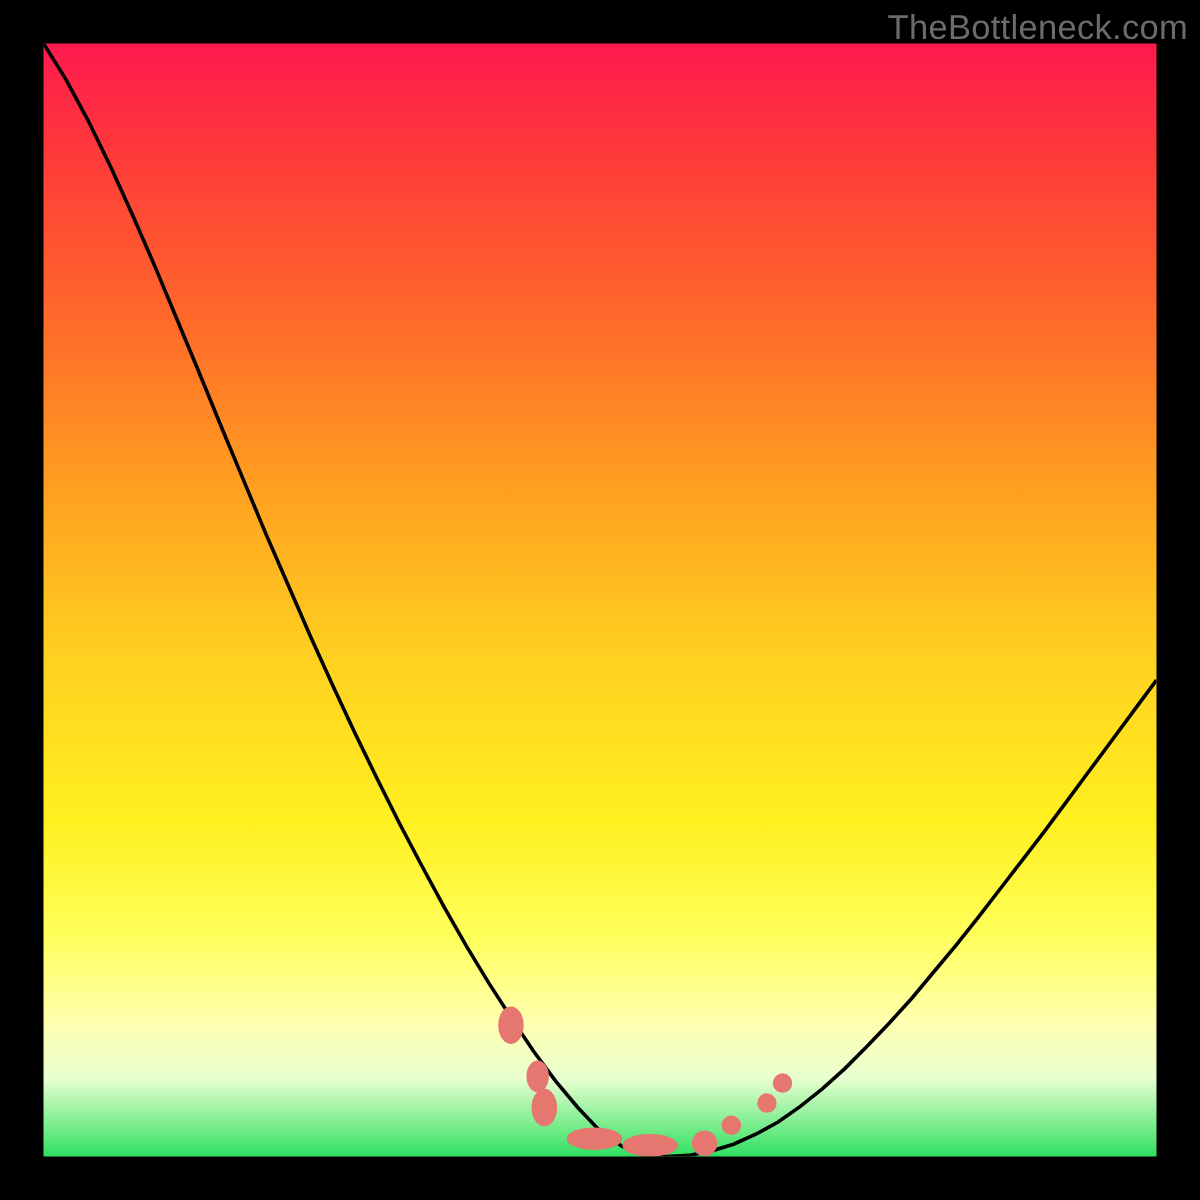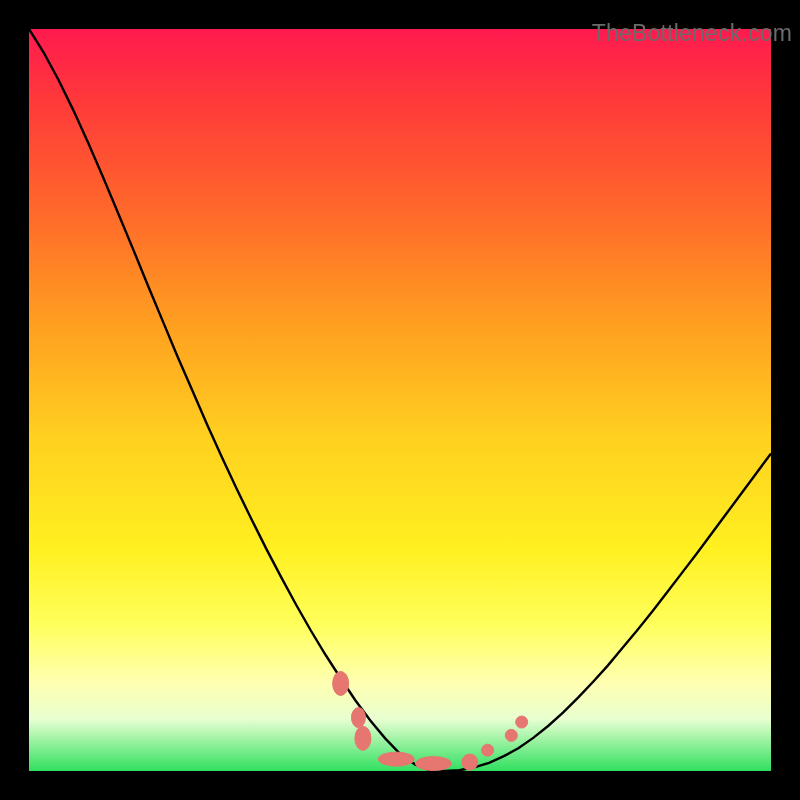--- a/index.html
+++ b/index.html
@@ -36,21 +36,21 @@
   }
   svg.curves {
     position: absolute;
     left: 0;
     top: 0;
     width: 742px;
     height: 742px;
   }
   .watermark {
     position: absolute;
-    top: 20px;
+    top: 5px;
     right: 8px;
     font-family: Arial, Helvetica, sans-serif;
     font-size: 23px;
     color: #6b6b6b;
     letter-spacing: 0.2px;
     user-select: none;
   }
 </style>
 </head>
 <body>

